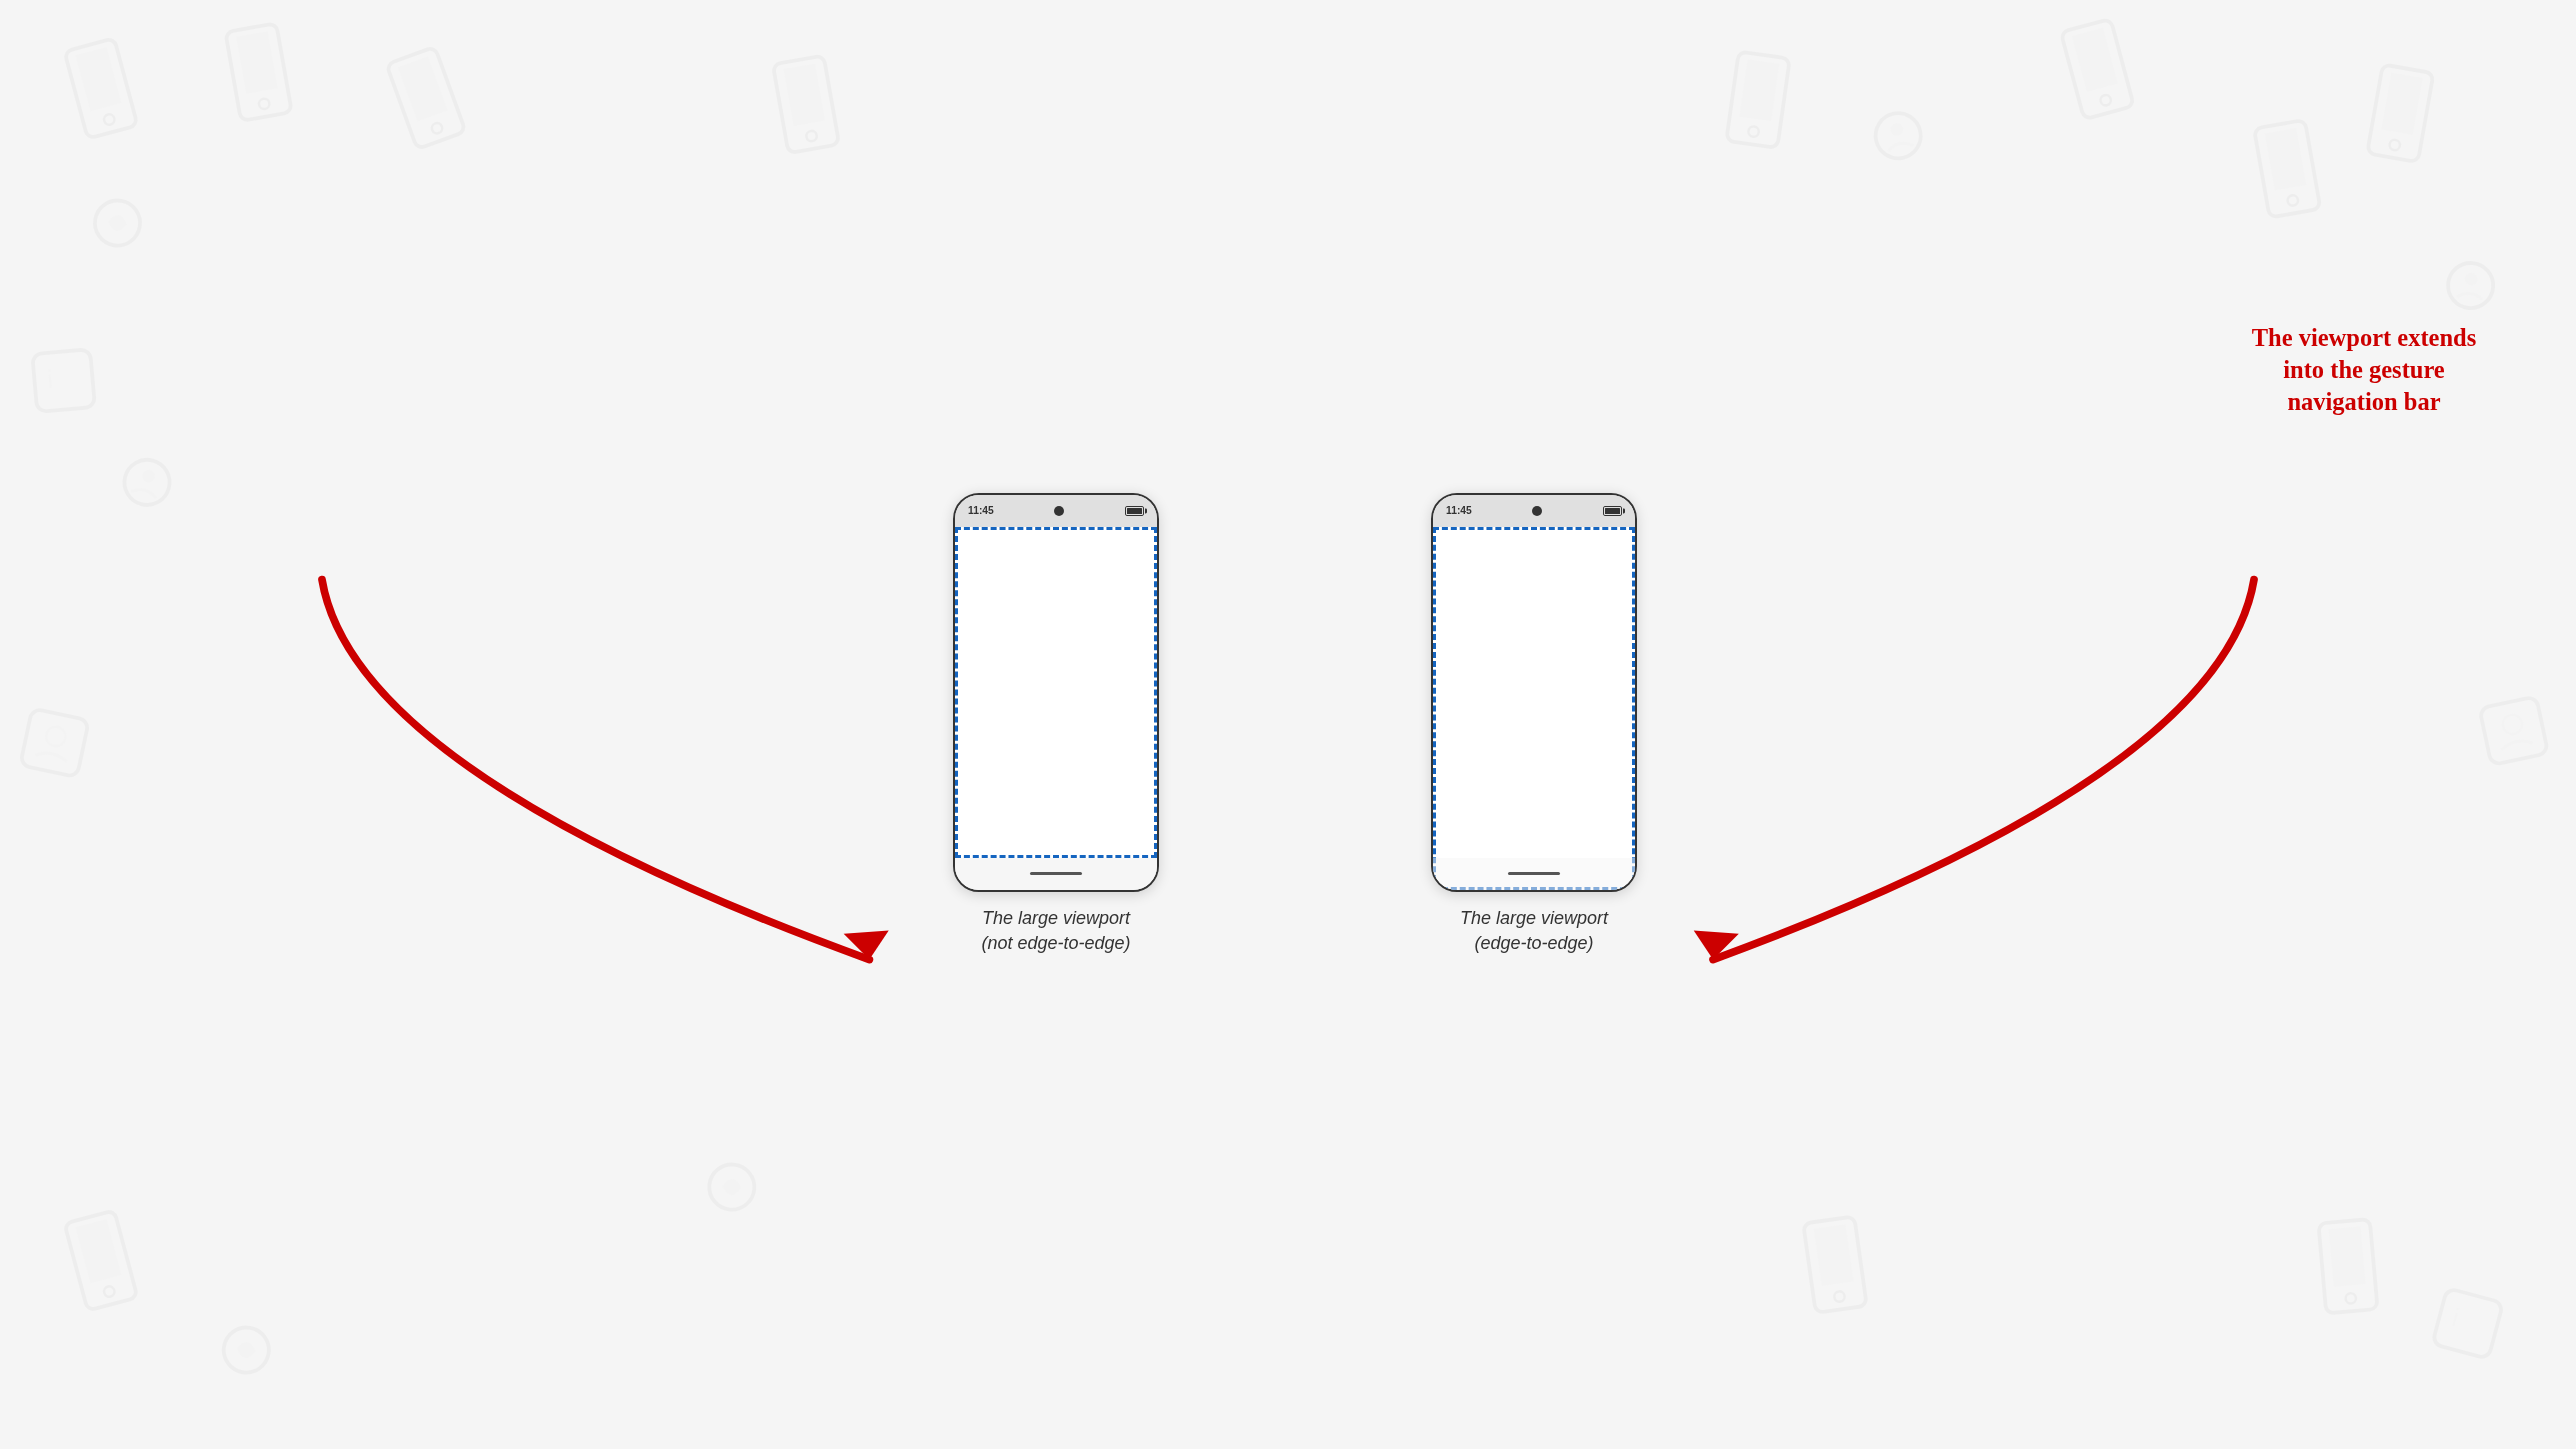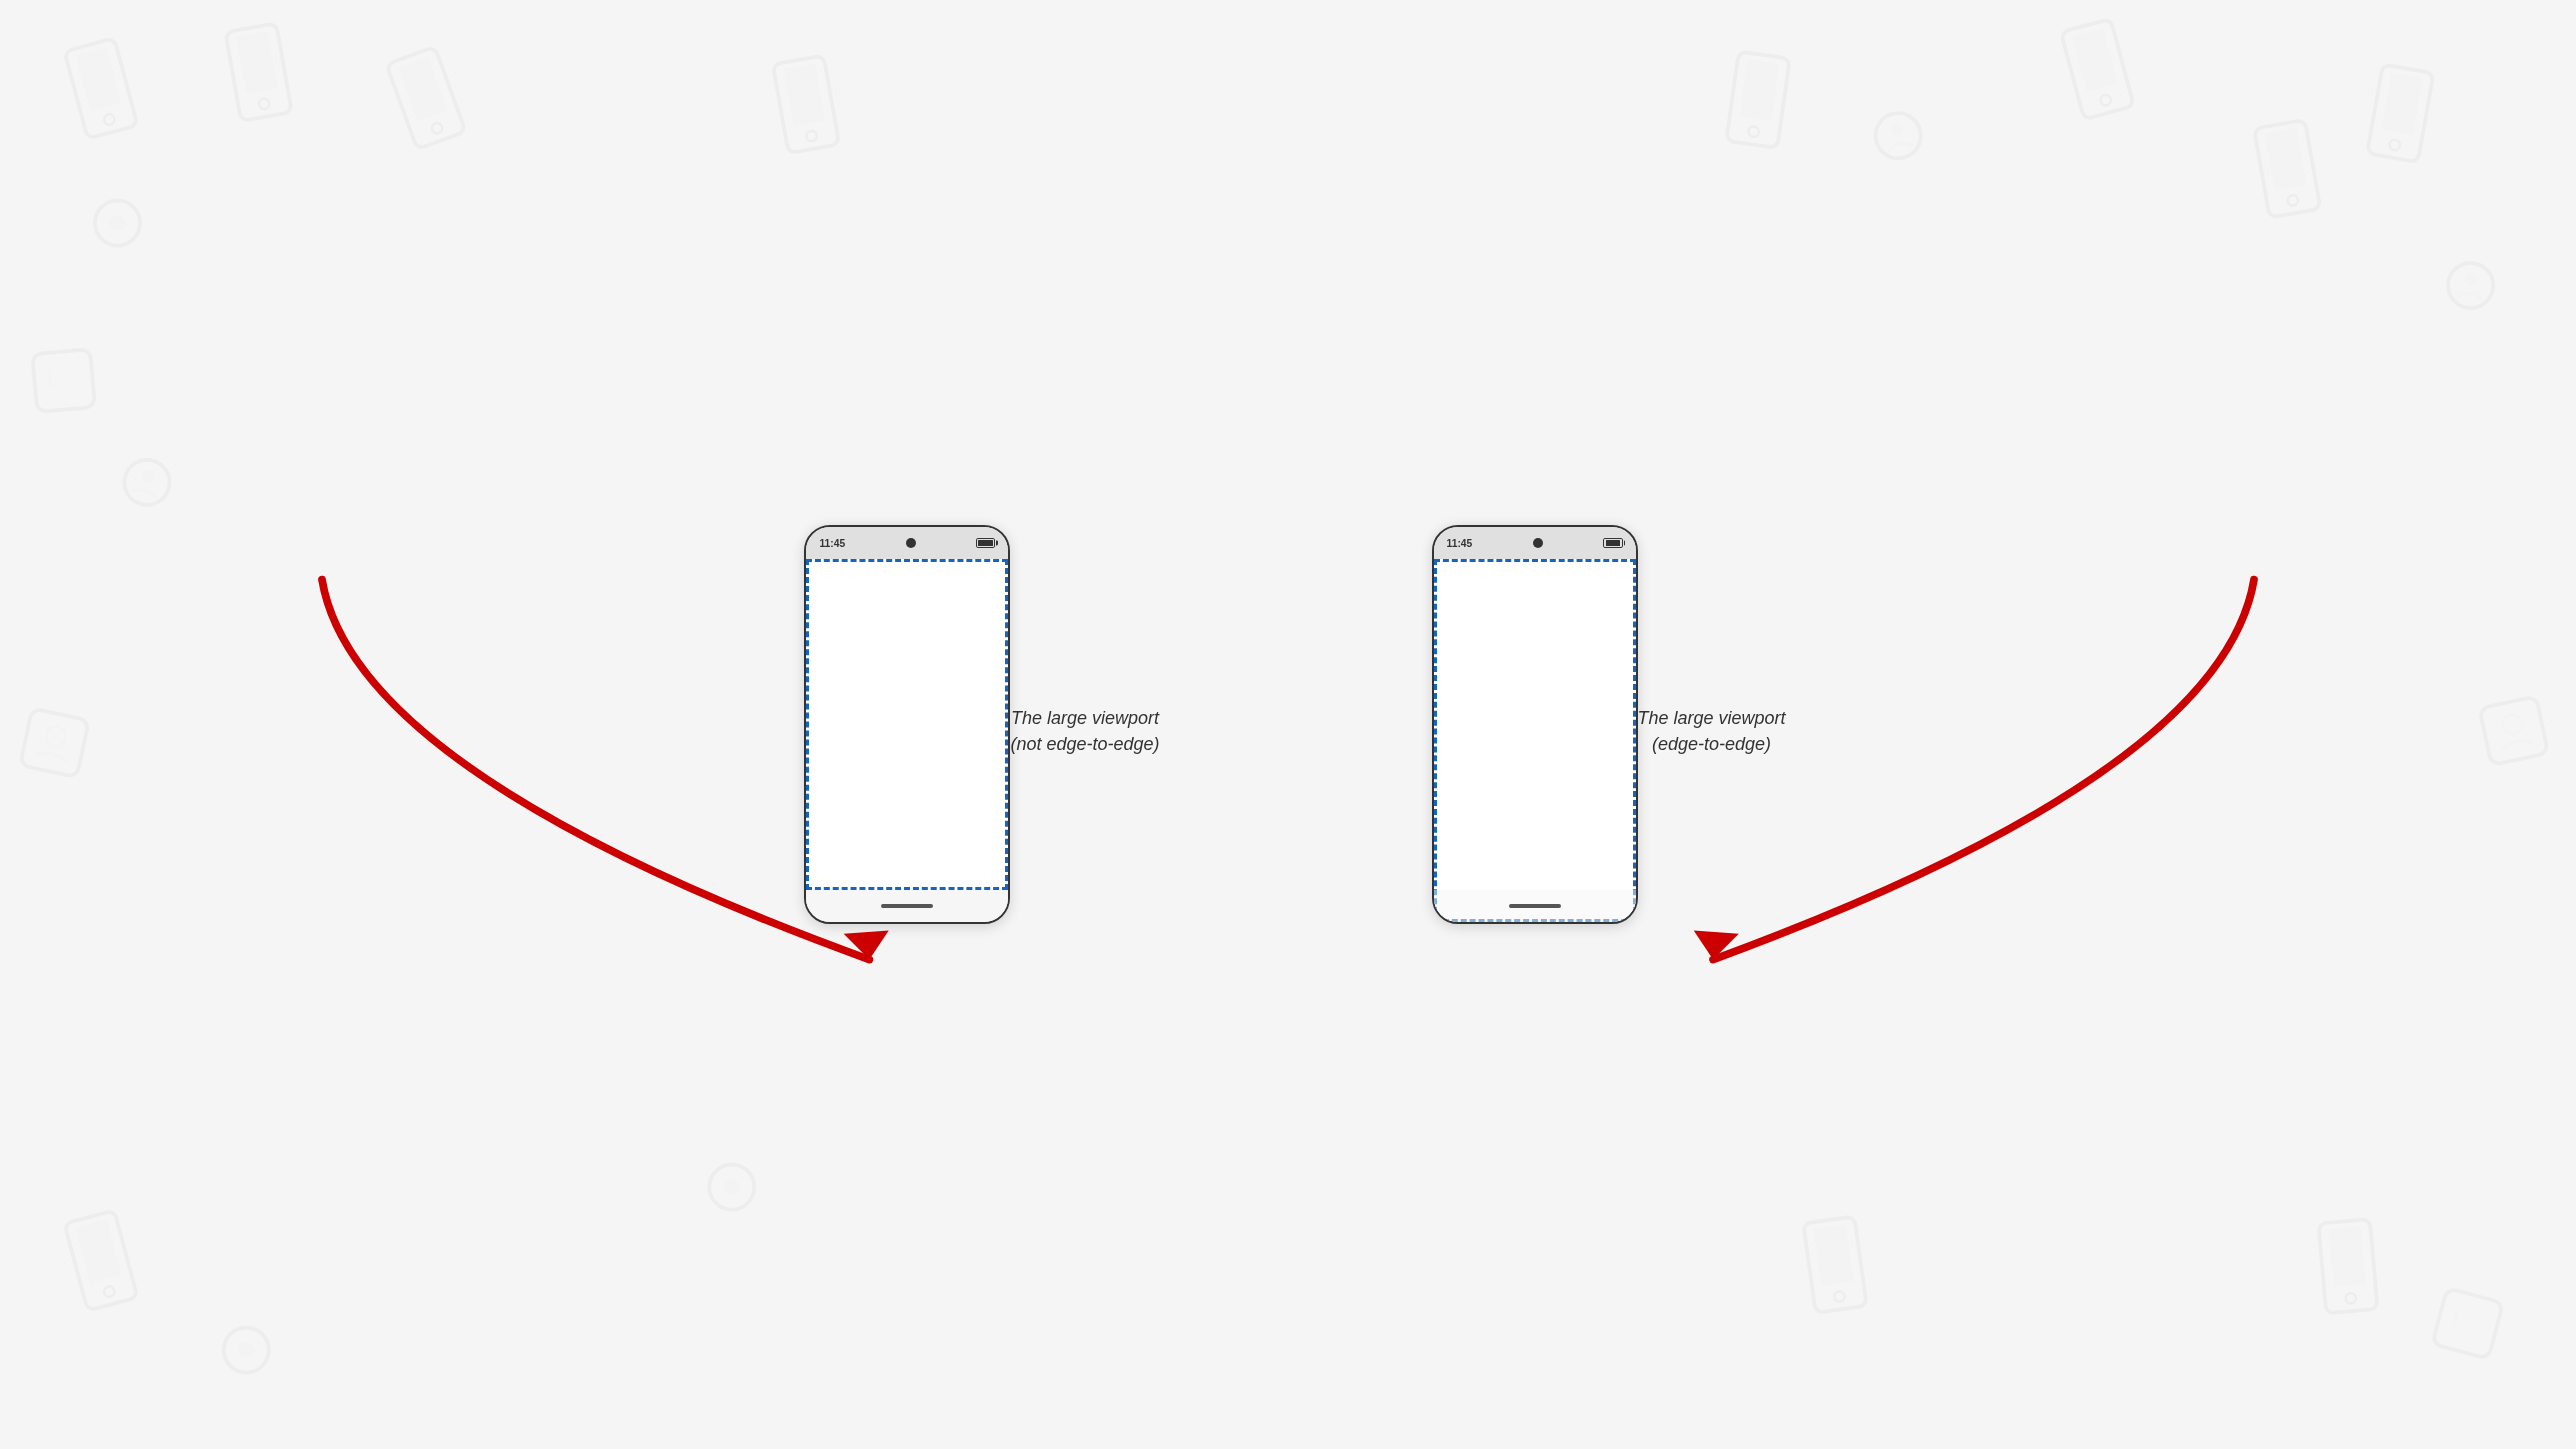--- a/index.html
+++ b/index.html
@@ -20,21 +20,21 @@
       width: 100%; height: 100%;
       display: flex;
       align-items: center;
       justify-content: center;
       gap: 258px;
     }
 
     
     .phone-group {
       display: flex;
-      flex-direction: row;
+      flex-direction: column;
       align-items: center;
       position: relative;
       padding-left: 14px;
     }
 
     .phone-mockup {
       position: relative;
       width: 206px;
       height: 399px;
       background: #fff;
@@ -368,20 +368,23 @@
     <div class="phone-caption">
       <span>The large viewport</span><br>
       <span>(edge-to-edge)</span>
     </div>
   </div>
 </div>
 
 <div style="position:absolute; top:0; left:0; width:100%; height:100%; pointer-events:none;">
 
 
+  <div class="annotation annotation-right">
+    <span>The viewport extends into the gesture navigation bar</span>
+  </div>
 
   <svg style="position:absolute;top:0;left:0;width:100%;height:100%;" viewBox="0 0 4000 2250" xmlns="http://www.w3.org/2000/svg">
 
     <path d="M 500 900 Q 550 1200 1350 1490" fill="none" stroke="#cc0000" stroke-width="12" stroke-linecap="round"></path>
 
     <polygon points="1350,1490 1310,1450 1380,1445" fill="#cc0000"></polygon>
 
     <path d="M 3500 900 Q 3450 1200 2660 1490" fill="none" stroke="#cc0000" stroke-width="12" stroke-linecap="round"></path>
 
     <polygon points="2660,1490 2700,1450 2630,1445" fill="#cc0000"></polygon>

